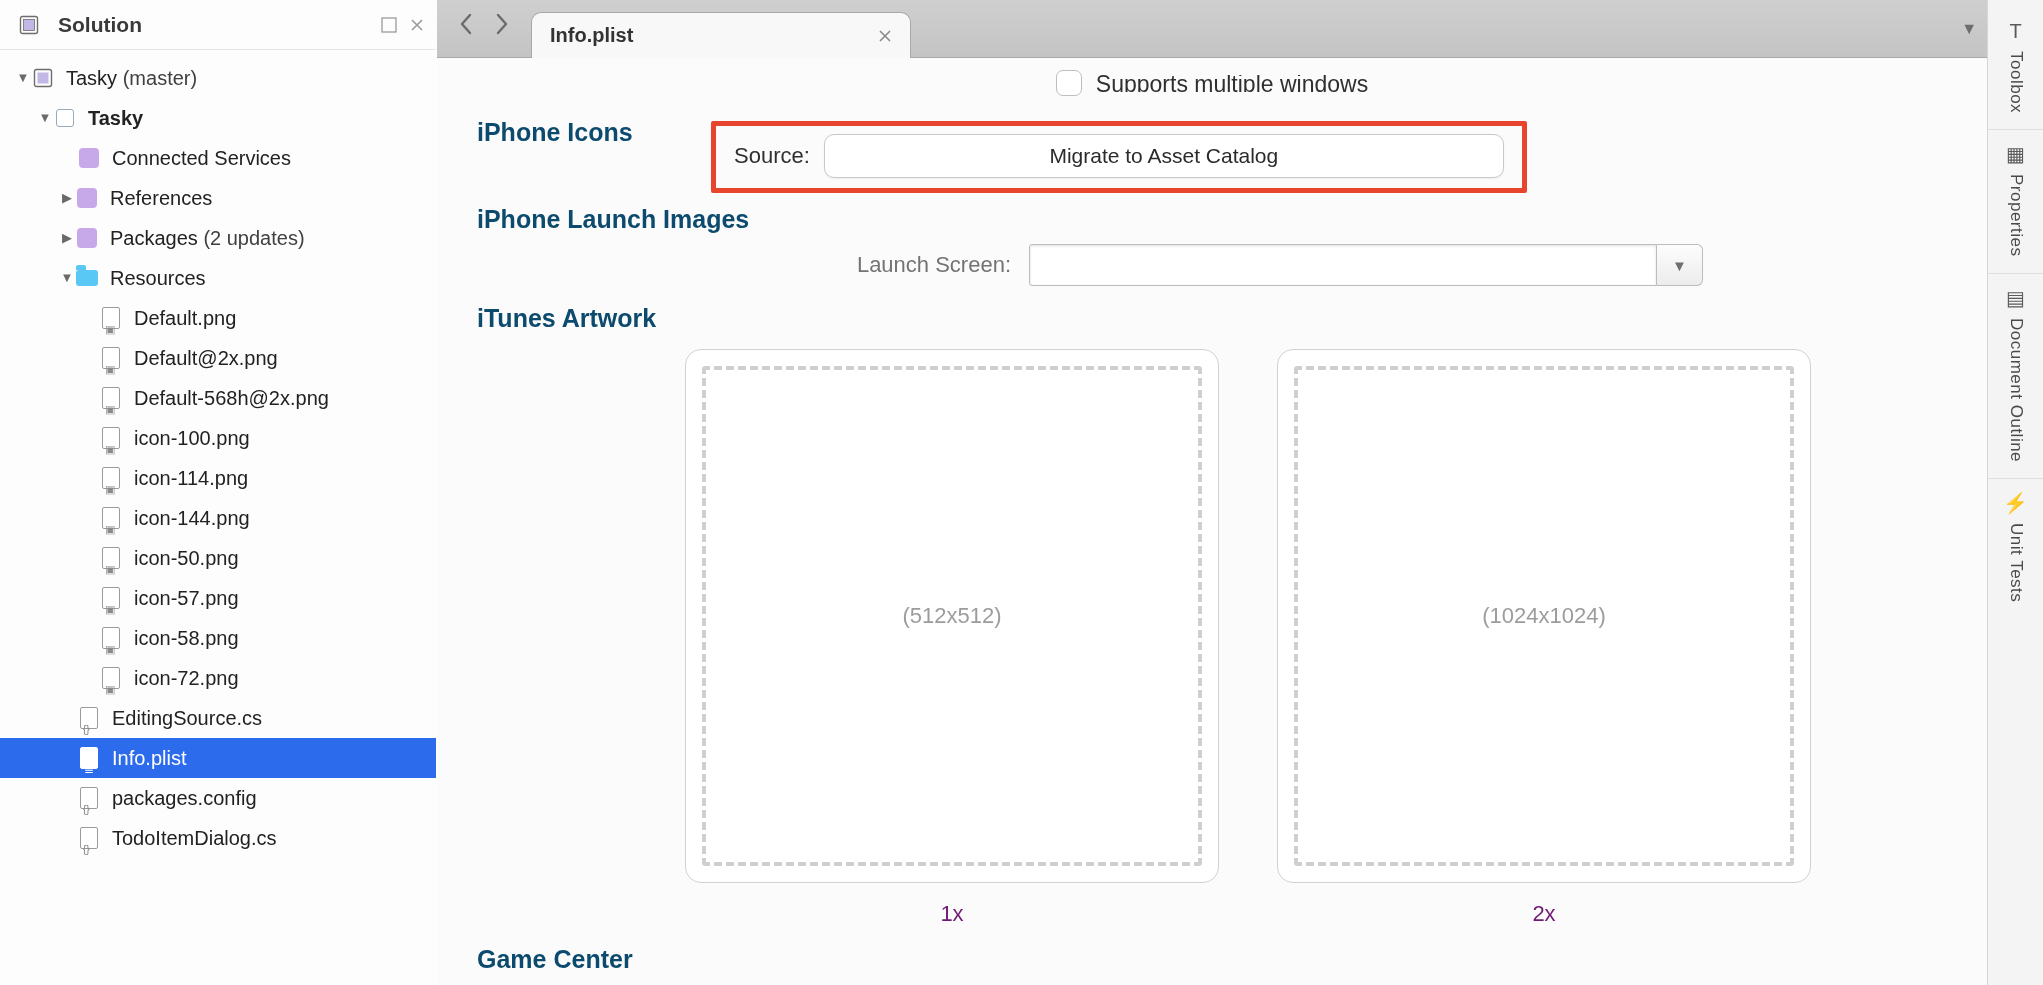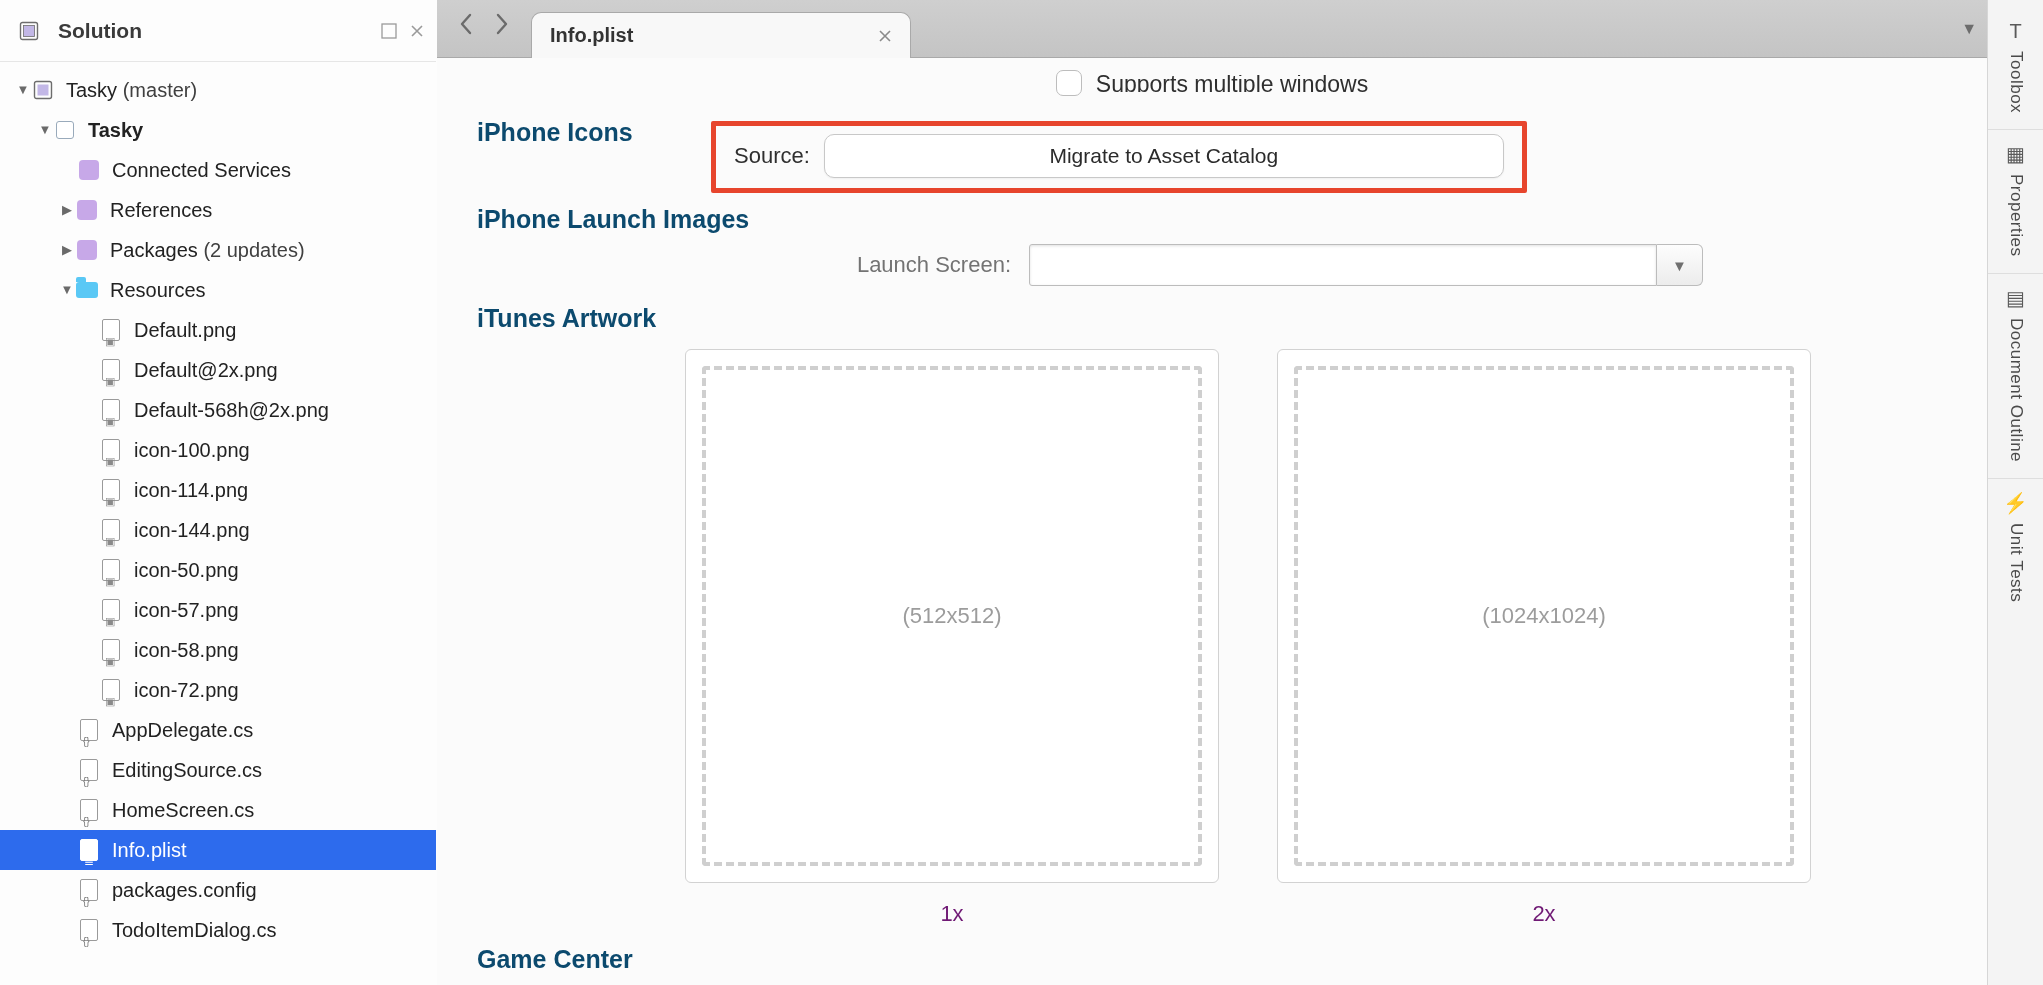--- a/index.html
+++ b/index.html
@@ -13,21 +13,21 @@
     flex: 0 0 437px;
     background: #fdfdfd;
     display: flex;
     flex-direction: column;
     border-right: 1px solid transparent;
   }
   .solution-header {
     display: flex;
     align-items: center;
     justify-content: space-between;
-    height: 62px;
+    height: 50px;
     padding: 0 10px 0 18px;
     border-bottom: 1px solid #e6e6e6;
   }
   .solution-header-left {
     display: flex;
     align-items: center;
     gap: 10px;
   }
   .solution-title {
     font-size: 21px;
@@ -259,21 +259,21 @@
   }
   .artwork-slot {
     display:flex;
     flex-direction:column;
     align-items:center;
   }
   .dropzone {
     width: 534px;
     height: 534px;
     border:1px solid #d2d2d2;
-    border-radius:6px;
+    border-radius:16px;
     background:#fff;
     padding:16px;
     display:flex;
     align-items:center;
     justify-content:center;
   }
   .dropzone-inner {
     width:100%; height:100%;
     border: 4px dashed #cfcfcf;
     border-radius:4px;
@@ -487,35 +487,21 @@
             </span>
             <span class="label">icon-72.png</span>
           </div>
         </div>
       <div id="files-after">
           <div class="tree-row">
             <span class="spacer" style="width:78px"></span>
             <span class="ticon">
               <span class="ico-file code"></span>
             </span>
-            <span class="label">AppDelegate.cs</span>
-          </div>
-          <div class="tree-row">
-            <span class="spacer" style="width:78px"></span>
-            <span class="ticon">
-              <span class="ico-file code"></span>
-            </span>
             <span class="label">EditingSource.cs</span>
-          </div>
-          <div class="tree-row">
-            <span class="spacer" style="width:78px"></span>
-            <span class="ticon">
-              <span class="ico-file code"></span>
-            </span>
-            <span class="label">HomeScreen.cs</span>
           </div>
           <div class="tree-row selected">
             <span class="spacer" style="width:78px"></span>
             <span class="ticon">
               <span class="ico-file plist"></span>
             </span>
             <span class="label">Info.plist</span>
           </div>
           <div class="tree-row">
             <span class="spacer" style="width:78px"></span>

